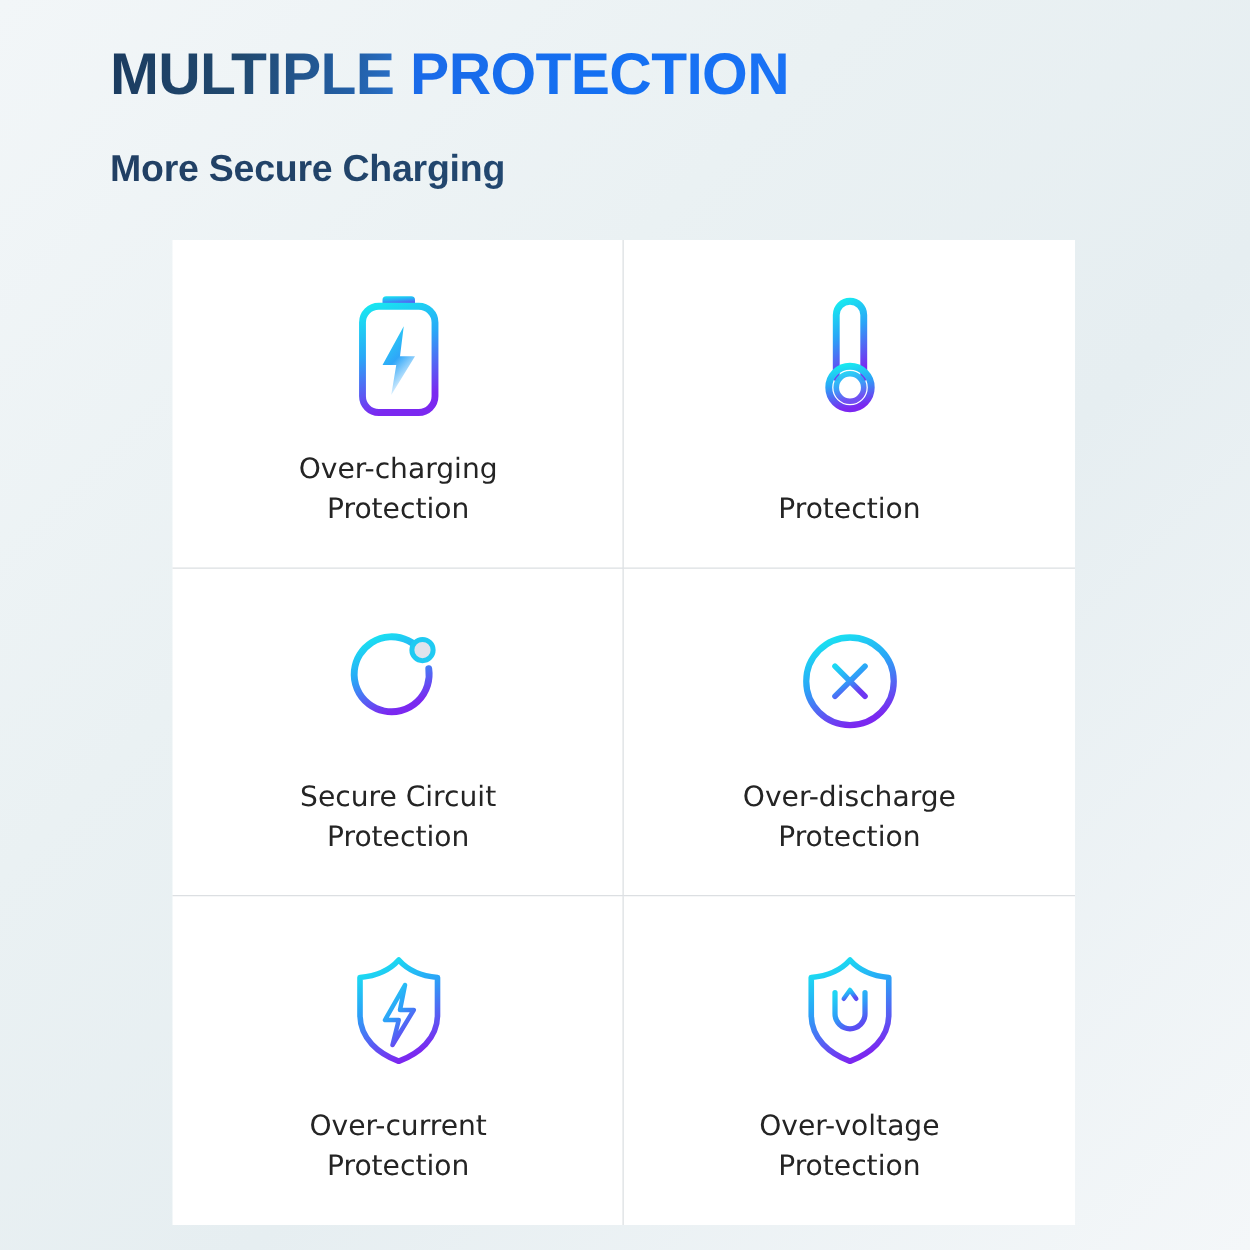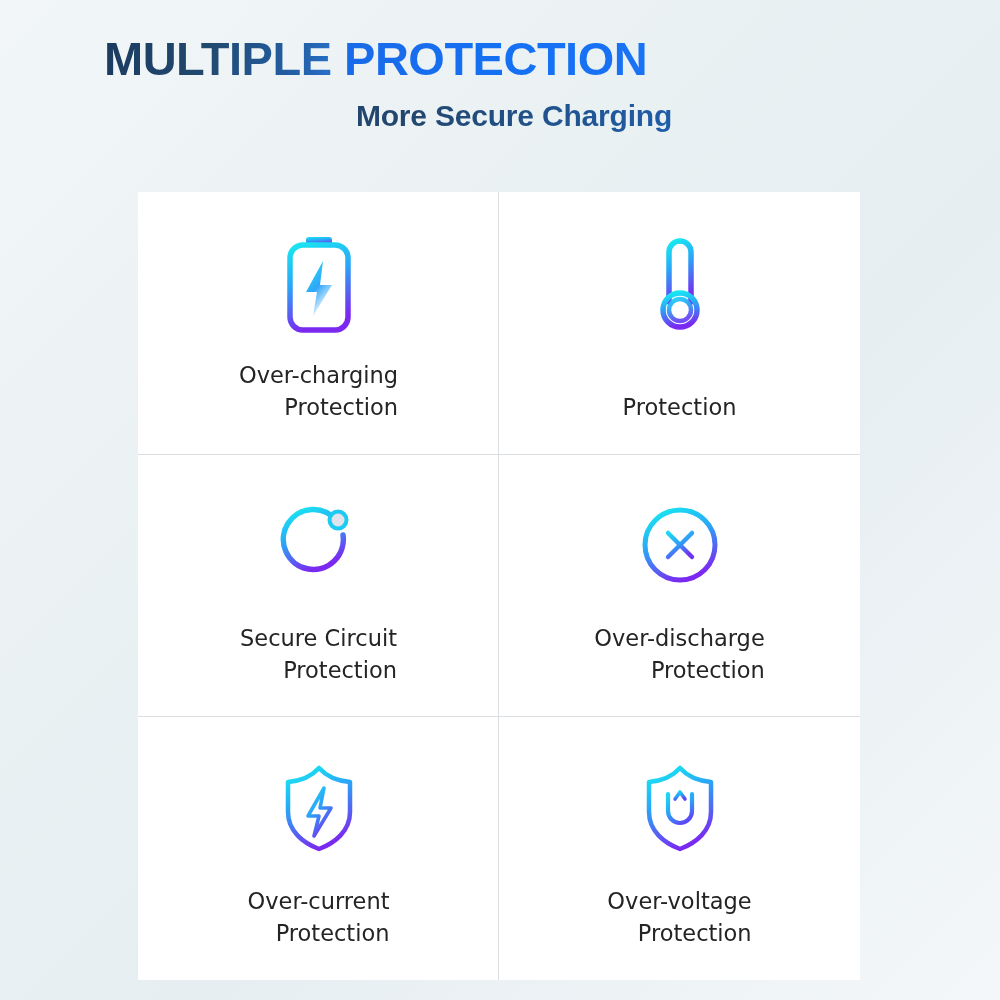--- a/index.html
+++ b/index.html
@@ -12,21 +12,21 @@
 
   body {
     font-family: "DejaVu Sans", sans-serif;
     background: linear-gradient(135deg, #f2f6f8 0%, #eaf1f3 35%, #e6eef1 60%, #f4f7f9 100%);
     position: relative;
   }
 
   
   .header {
     position: absolute;
-    left: 104px;
+    left: 88px;
     top: 34px;
     width: 820px;
   }
 
   .main-title {
     font-family: "Liberation Sans", sans-serif;
     font-size: 47px;
     font-weight: bold;
     letter-spacing: -0.5px;
     line-height: 1.05;
@@ -47,27 +47,26 @@
     background-clip: text;
     color: transparent;
     -webkit-text-fill-color: transparent;
   }
 
   .sub-title {
     font-family: "Liberation Sans", sans-serif;
     font-size: 30px;
     font-weight: bold;
     letter-spacing: -0.2px;
-    margin-top: 16px;
+    margin-top: 36px;
     white-space: nowrap;
     background: linear-gradient(95deg, #213f63 0%, #22476f 38%, #1f5fae 72%, #1a6fe4 100%);
     -webkit-background-clip: text;
     background-clip: text;
     color: transparent;
-    text-align: center;
     -webkit-text-fill-color: transparent;
   }
 
   
   .grid {
     position: absolute;
     left: 138px;
     top: 192px;
     width: 722px;
     height: 788px;
@@ -115,21 +114,21 @@
     align-items: center;
     justify-content: center;
     margin-bottom: 24px;
   }
 
   .cell-label {
     font-family: "DejaVu Sans", sans-serif;
     font-size: 22.5px;
     line-height: 1.42;
     color: #242424;
-    text-align: right;
+    text-align: center;
     max-width: 300px;
   }
 
   svg { display: block; overflow: visible; }
 </style>
 </head>
 <body>
 
 <div class="header">
   <div class="main-title">

